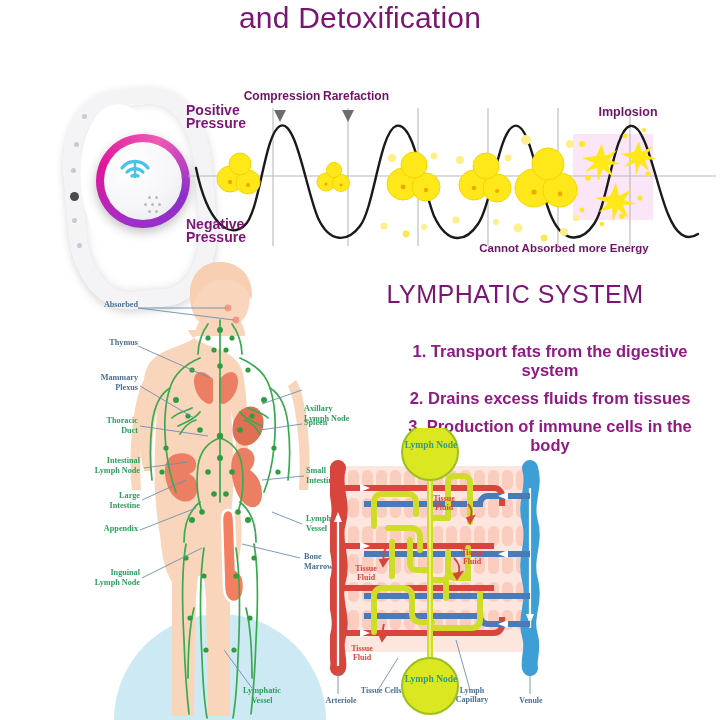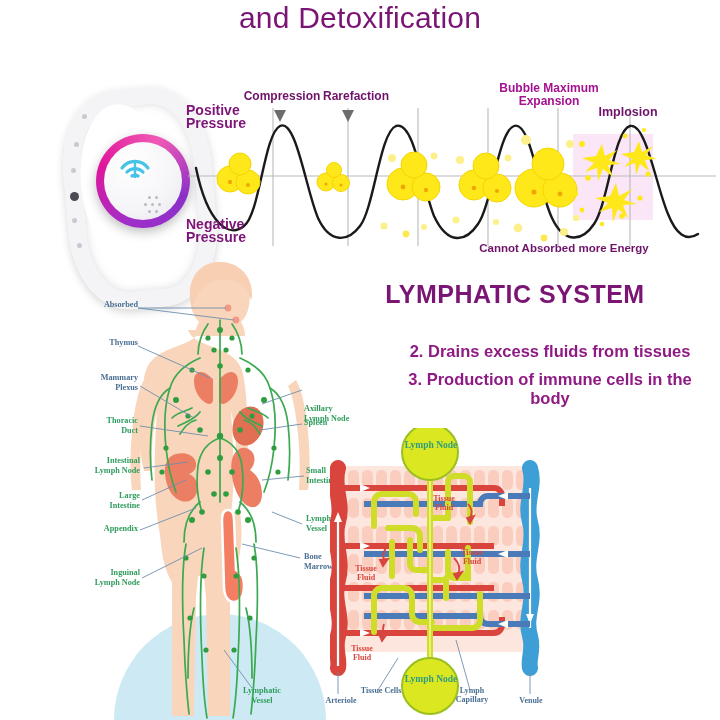--- a/index.html
+++ b/index.html
@@ -62,21 +62,21 @@
   .lab-purple{color:#6f1269;}
   .lab-magenta{color:#a5118f;}
   .lab-side{color:#7d1477;font-size:14px;line-height:12.5px;}
 
   
   .fn-head{
     position:absolute;left:330px;top:280px;width:370px;text-align:center;
     color:#7b1574;line-height:29px;
   }
   .fn-head .l1{font-size:24px;}
-  .fn-head .l2{font-size:25px;font-weight:bold;letter-spacing:.5px;}
+  .fn-head .l2{font-size:25px;font-weight:normal;letter-spacing:.5px;}
   .fn-list{position:absolute;left:400px;top:342px;width:300px;text-align:center;}
   .fn-item{
     color:#8f1a84;font-size:16.5px;font-weight:bold;line-height:19px;
     margin-bottom:9px;
   }
 
   
   .body-area{position:absolute;left:96px;top:258px;width:250px;height:462px;}
   .body-label{
     position:absolute;font-family:"Liberation Serif", serif;
@@ -229,29 +229,29 @@
         <circle cx="466" cy="44" r="2"></circle>
           <circle cx="398" cy="108" r="2.2"></circle>
       </g>
     </svg>
 
     <div class="wave-label lab-side" style="left:8px;top:18px;width:70px;text-align:left;">Positive Pressure</div>
     <div class="wave-label lab-side" style="left:8px;top:132px;width:72px;text-align:left;">Negative Pressure</div>
 
     <div class="wave-label lab-purple" style="left:52px;top:4px;width:104px;font-size:12px;">Compression</div>
     <div class="wave-label lab-purple" style="left:130px;top:4px;width:96px;font-size:12px;">Rarefaction</div>
-    <div class="wave-label lab-magenta" style="left:316px;top:-4px;width:110px;font-size:12px;line-height:12.5px;">Bubble Maximum Expansion</div>
     <div class="wave-label lab-purple" style="left:400px;top:20px;width:100px;font-size:12.5px;">Implosion</div>
     <div class="wave-label lab-purple" style="left:286px;top:156px;width:200px;font-size:11.5px;line-height:12.5px;">Cannot Absorbed more Energy</div>
   </div>
 
   <div class="fn-head">
     <div class="l2">LYMPHATIC SYSTEM</div>
   </div>
   <div class="fn-list">
+    <div class="fn-item">1. Transport fats from the digestive system</div>
     <div class="fn-item">2. Drains excess fluids from tissues</div>
     <div class="fn-item">3. Production of immune cells in the body</div>
   </div>
 
   <div class="body-area">
     <svg width="250" height="462" viewBox="0 0 250 462">
 
       <path d="M18,462 a106,106 0 0 1 212,0 Z" fill="#cdeaf4"></path>
 
       <g fill="#f9d6bb">

